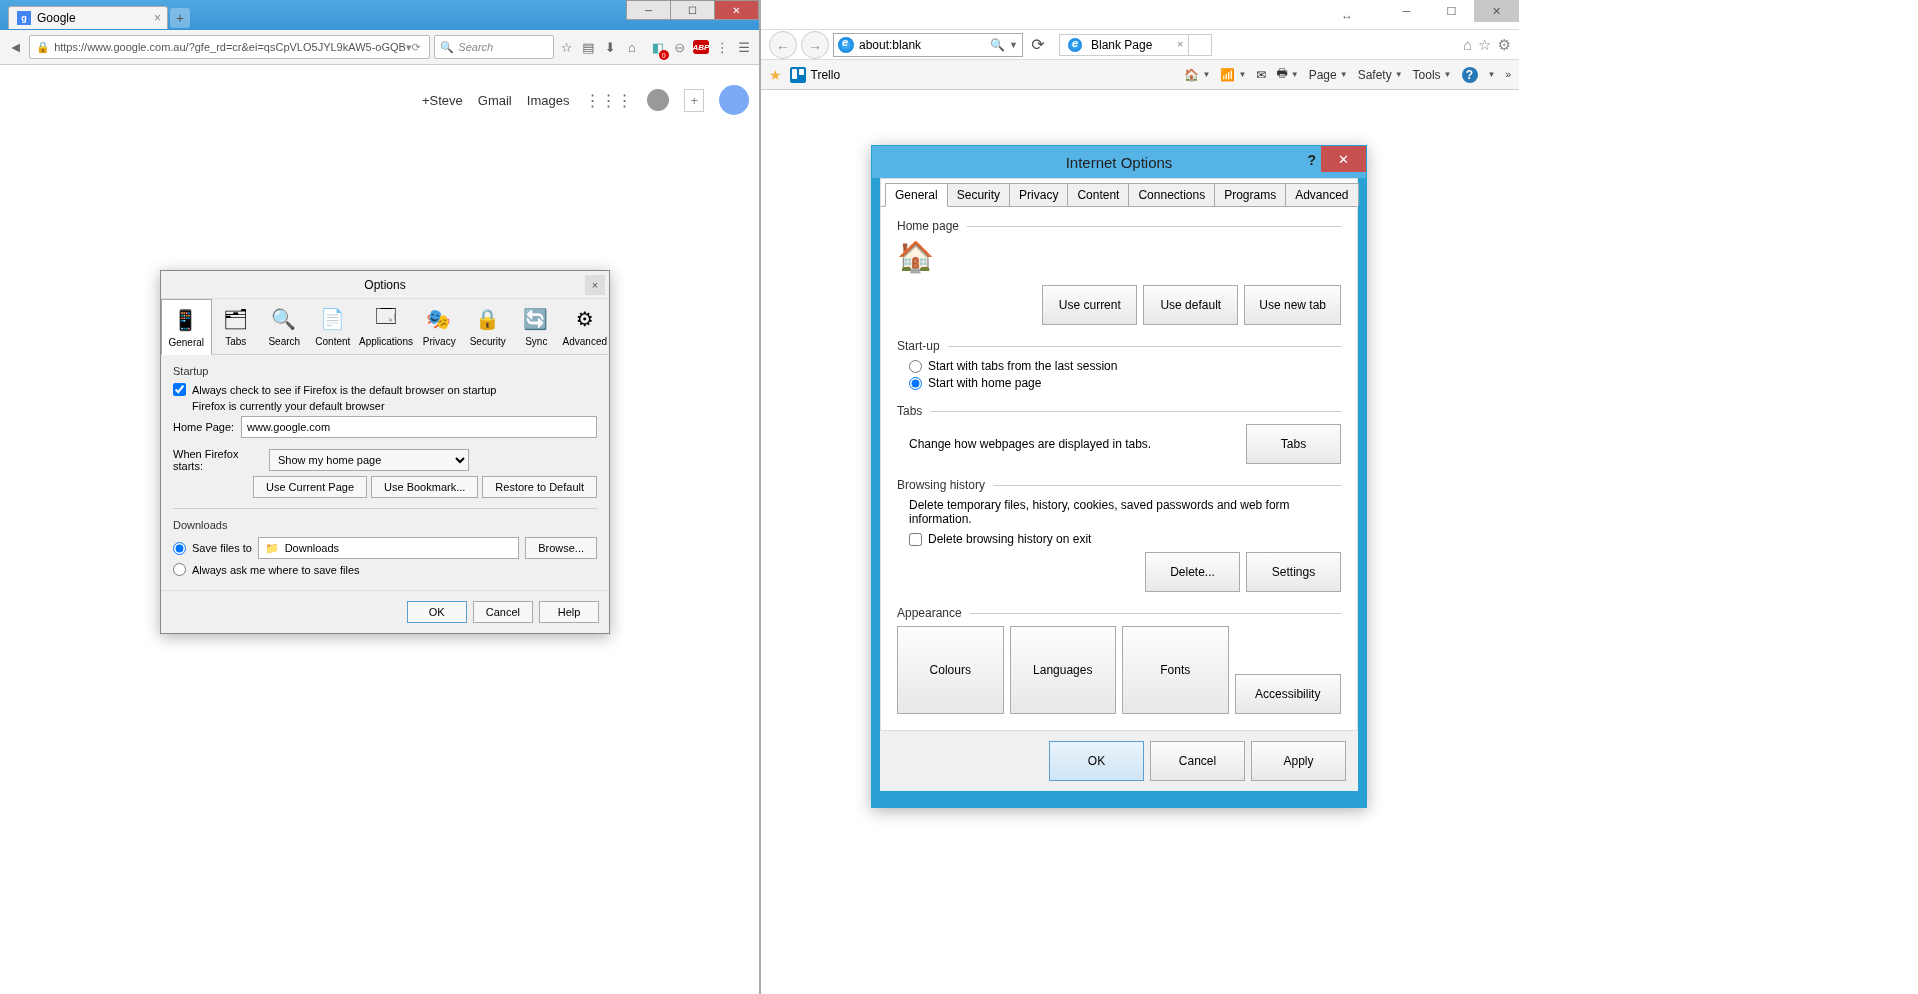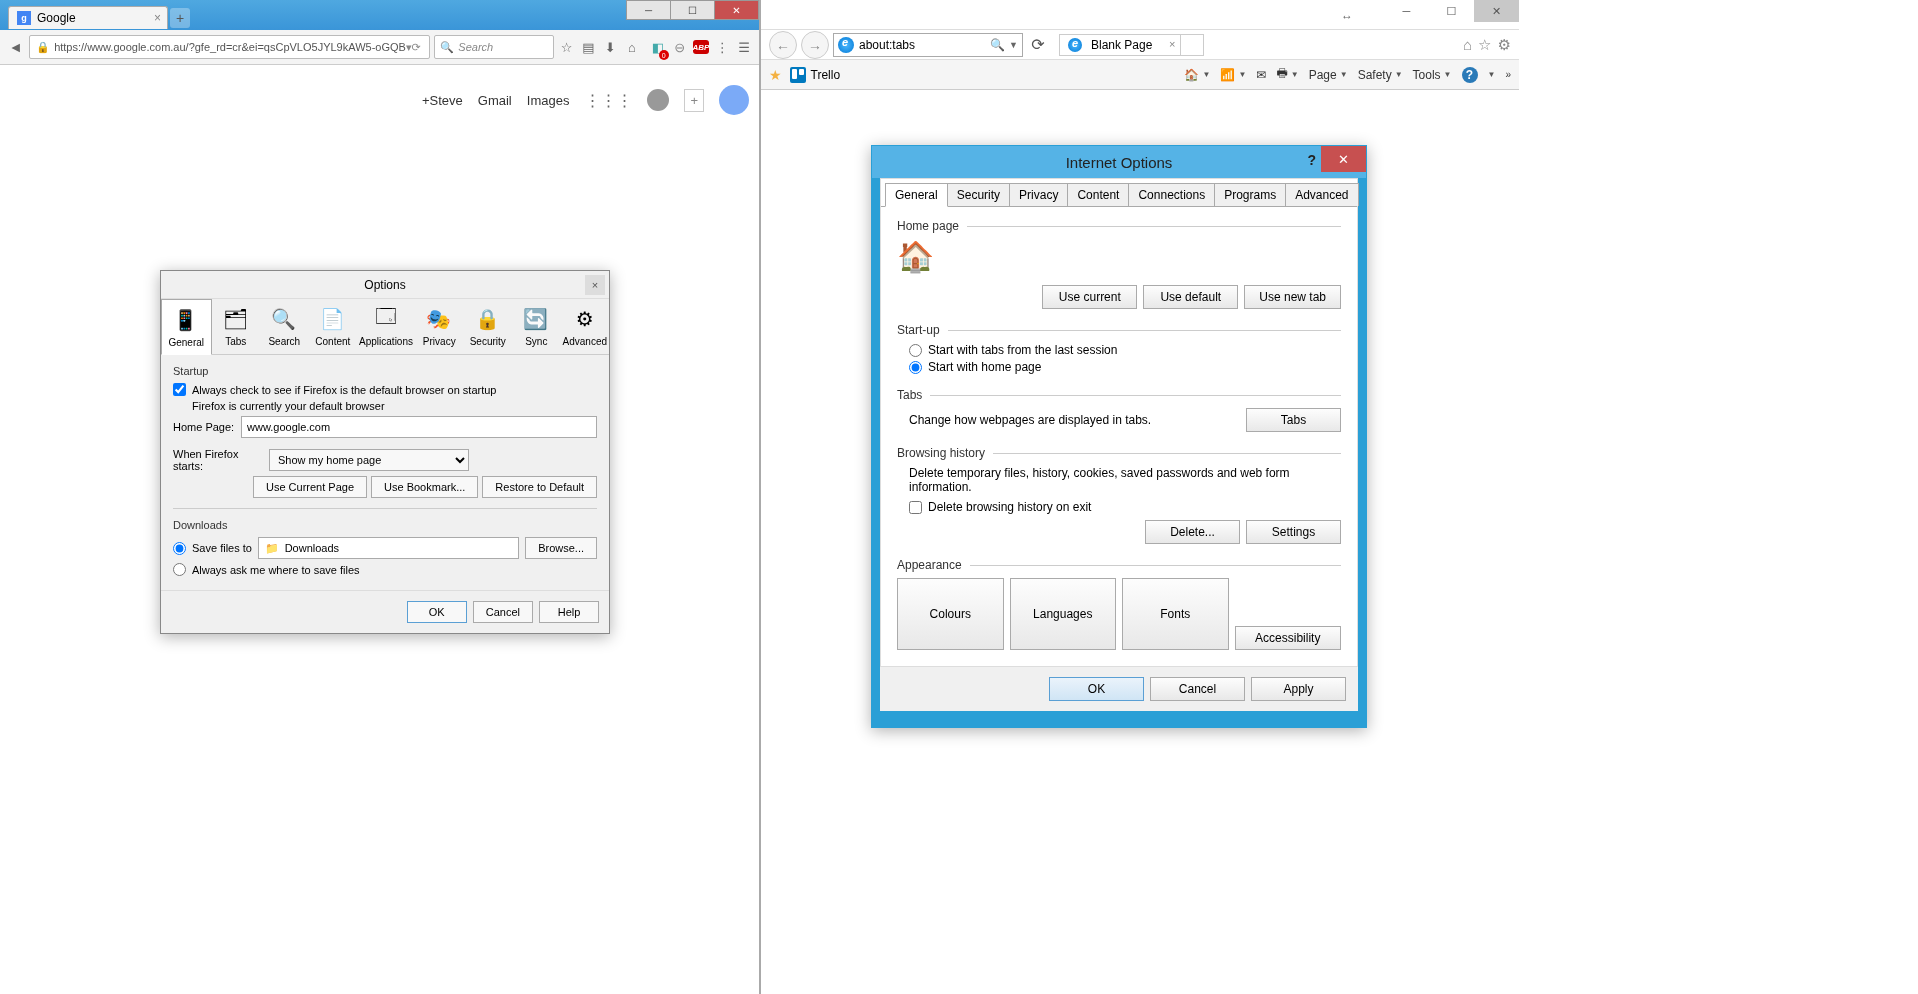--- a/index.html
+++ b/index.html
@@ -62,21 +62,21 @@
 .ie-win-btn.close { background: #c8c8c8; color: #555; }
 .ie-resize { position: absolute; left: 580px; top: 8px; font-size: 12px; color: #666; }
 .ie-addr-row { height: 30px; display: flex; align-items: center; padding: 0 8px; gap: 4px; border-bottom: 1px solid #ddd; }
 .ie-nav-btn { width: 28px; height: 28px; border: 1px solid #ccc; border-radius: 50%; display: flex; align-items: center; justify-content: center; color: #888; font-size: 14px; background: #f5f5f5; }
 .ie-urlbar { flex: 0 0 190px; height: 24px; border: 1px solid #aaa; display: flex; align-items: center; padding: 0 4px; font-size: 12px; background: #fff; }
 .ie-e-icon { width: 16px; height: 16px; background: radial-gradient(circle, #4db8ff, #0078d4); border-radius: 50%; margin-right: 5px; position: relative; }
 .ie-e-icon::after { content: "e"; position: absolute; color: #fff; font-size: 11px; font-weight: bold; left: 4px; top: -1px; font-style: italic; }
 .ie-search-btn { color: #888; margin-left: auto; font-size: 12px; }
 .ie-refresh { width: 22px; height: 22px; display: flex; align-items: center; justify-content: center; color: #555; }
 .ie-tabstrip { flex: 1; display: flex; align-items: center; margin-left: 6px; }
-.ie-tab { border: 1px solid #ccc; padding: 3px 28px 3px 8px; font-size: 12px; display: flex; align-items: flex-start; position: relative; background: #fff; }
+.ie-tab { border: 1px solid #ccc; padding: 3px 36px 3px 8px; font-size: 12px; display: flex; align-items: flex-start; position: relative; background: #fff; }
 .ie-tab-close { position: absolute; right: 5px; color: #888; font-size: 11px; }
 .ie-corner-icons { display: flex; gap: 6px; color: #888; font-size: 15px; }
 .ie-fav-row { height: 30px; display: flex; align-items: center; padding: 0 8px; gap: 8px; border-bottom: 1px solid #ccc; background: #f5f5f5; font-size: 12px; }
 .ie-star { color: #f4b142; font-size: 14px; }
 .ie-trello { display: flex; align-items: center; gap: 5px; }
 .ie-trello-icon { width: 16px; height: 16px; background: #0079bf; border-radius: 2px; display: inline-block; position: relative; }
 .ie-trello-icon::before { content:""; position:absolute; left:2px; top:2px; width:5px; height:10px; background:#fff; border-radius:1px;}
 .ie-trello-icon::after { content:""; position:absolute; right:2px; top:2px; width:5px; height:6px; background:#fff; border-radius:1px;}
 .ie-menu-right { margin-left: auto; display: flex; align-items: center; gap: 10px; font-size: 12px; color: #333; }
 .ie-menu-item { display: flex; align-items: center; gap: 3px; }
@@ -95,21 +95,21 @@
 .ie-tab-hdr { padding: 4px 9px; border: 1px solid #aaa; border-bottom: none; margin-right: -1px; background: #f0f0f0; cursor: pointer; }
 .ie-tab-hdr.active { background: #fff; border-bottom: 1px solid #fff; margin-bottom: -1px; position: relative; z-index: 1; }
 .ie-dialog-body { padding: 12px 16px; font-size: 12px; }
 .ie-fieldset { margin-bottom: 14px; }
 .ie-legend { font-size: 12px; color: #333; display: flex; align-items: center; margin-bottom: 6px; }
 .ie-legend-line { flex:1; height:1px; background:#ccc; margin-left:8px; }
 .ie-home-row { display: flex; gap: 10px; align-items: flex-start; }
 .ie-home-icon { width: 40px; height: 40px; font-size: 30px; color: #4a90d9; flex-shrink: 0; }
 .ie-textarea { width: 100%; height: 50px; border: 1px solid #7eb4ea; resize: none; font-size: 12px; padding: 2px; }
 .ie-btn-row { display: flex; justify-content: flex-end; gap: 6px; margin-top: 6px; }
-.ie-btn { border: 1px solid #aaa; background: linear-gradient(#fdfdfd,#e8e8e8); padding: 4px 14px; font-size: 12px; min-width: 95px; cursor: pointer; }
+.ie-btn { border: 1px solid #aaa; background: linear-gradient(#fdfdfd,#e8e8e8); padding: 12px 14px; font-size: 12px; min-width: 95px; cursor: pointer; }
 .ie-radio-row { display: flex; align-items: center; gap: 6px; margin: 3px 0 3px 12px; font-size: 12px; }
 .ie-tabs-body-row { display: flex; align-items: center; justify-content: space-between; }
 .ie-checkbox-row { display: flex; align-items: center; gap: 6px; margin: 6px 0 6px 12px; }
 .ie-appearance-row { display: flex; gap: 6px; }
 .ie-dialog-footer { padding: 10px 12px; display: flex; justify-content: flex-end; gap: 6px; background: #f0f0f0; margin: 0 8px 8px 8px; }
 .ie-btn.primary { border: 1px solid #5a9fd4; background: linear-gradient(#eaf3fb,#d0e5f5); }
 .chev { font-size: 9px; color: #666; }
 input[type=radio], input[type=checkbox] { margin:0; }
 </style>
 </head>
@@ -235,21 +235,21 @@
       <div class="ie-win-btn">─</div>
       <div class="ie-win-btn">☐</div>
       <div class="ie-win-btn close">✕</div>
     </div>
   </div>
   <div class="ie-addr-row">
     <div class="ie-nav-btn">←</div>
     <div class="ie-nav-btn">→</div>
     <div class="ie-urlbar">
       <span class="ie-e-icon"></span>
-      <span>about:tabs</span>
+      <span>about:blank</span>
       <span class="ie-search-btn">🔍</span>
       <span class="chev" style="margin-left:4px;">▼</span>
     </div>
     <div class="ie-refresh">⟳</div>
     <div class="ie-tabstrip">
       <div class="ie-tab">
         <span class="ie-e-icon" style="width:14px;height:14px;"></span>
         <span style="margin-left:4px;">Blank Page</span>
         <span class="ie-tab-close">×</span>
       </div>

